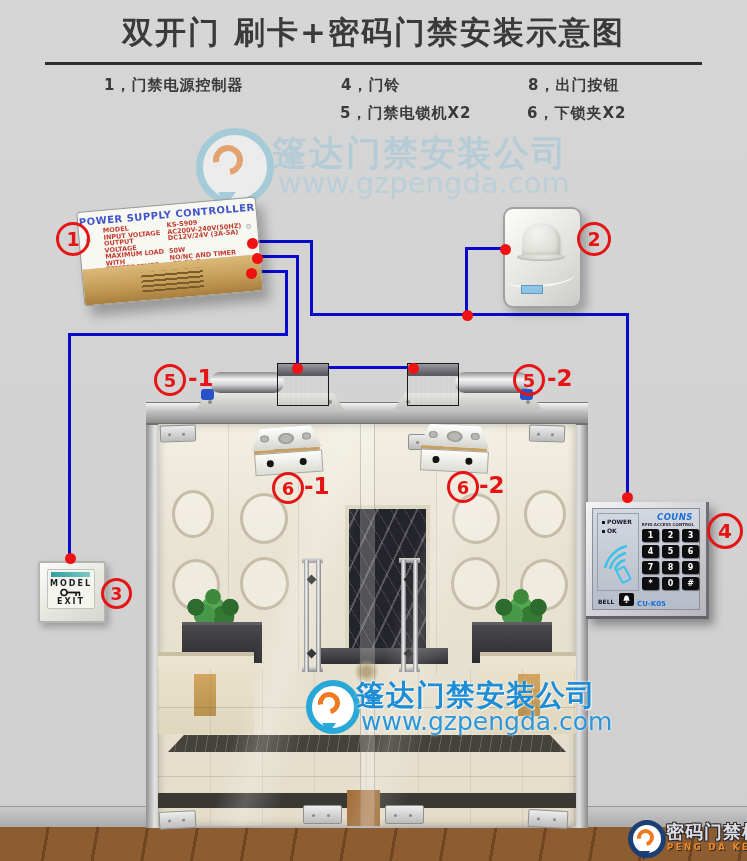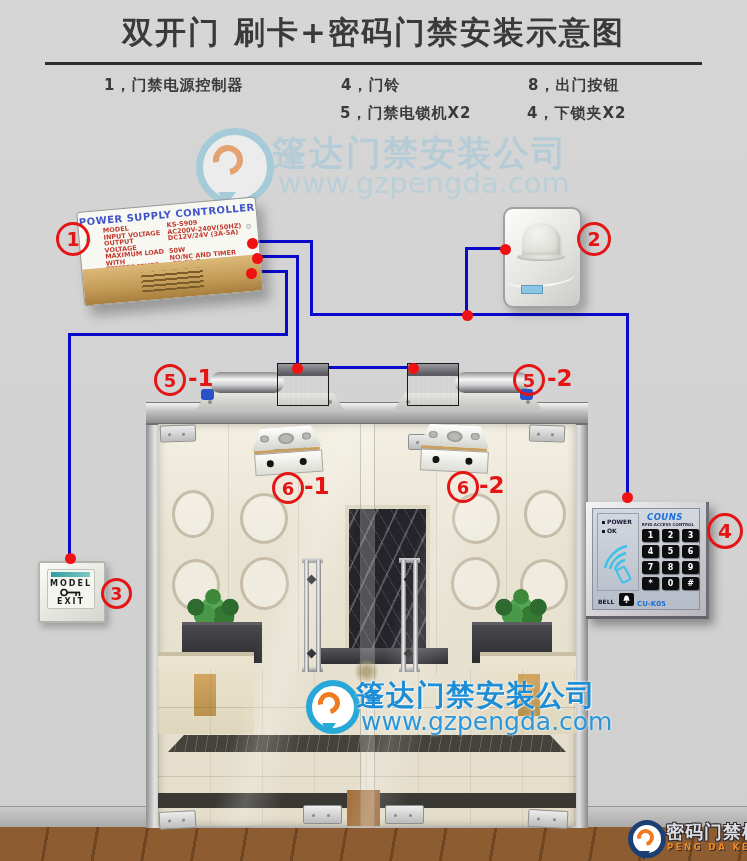--- a/index.html
+++ b/index.html
@@ -69,21 +69,21 @@
   
   #keypad{left:586px;top:502px;width:120px;height:114px;z-index:10;
     background:linear-gradient(135deg,#f4f4f6,#b6b6bc);border-right:3px solid #6e6e74;
     border-bottom:3px solid #62626a;box-shadow:5px 6px 9px rgba(0,0,0,.35);}
   #keypad-panel{position:absolute;left:6px;top:6px;right:6px;bottom:6px;
     background:linear-gradient(#d4d8e0,#b6bcc8);border:1px solid #8a8f99;}
   #kp-left{position:absolute;left:4px;top:4px;width:40px;height:76px;border:1px solid #98a0ac;}
   .kp-ind{position:absolute;font-size:6px;font-weight:bold;color:#15152c;}
   .kp-ind::before{content:"";display:inline-block;width:3px;height:3px;background:#15152c;
     margin-right:2px;vertical-align:middle;}
-  #kp-brand{position:absolute;right:16px;top:3px;font-size:8.5px;font-weight:bold;color:#1b6fd8;
+  #kp-brand{position:absolute;right:6px;top:3px;font-size:8.5px;font-weight:bold;color:#1b6fd8;
     font-style:italic;letter-spacing:.5px;}
   #kp-sub{position:absolute;right:5px;top:13px;font-size:4px;font-weight:bold;color:#2a2a36;}
   #kp-keys{position:absolute;left:49px;top:20px;width:60px;height:64px;
     display:grid;grid-template-columns:repeat(3,17px);grid-auto-rows:13px;gap:3px;}
   .key{background:#0e0e10;border-radius:2px;color:#fff;font-size:8px;font-weight:bold;
     display:flex;align-items:center;justify-content:center;box-shadow:1px 1px 1px rgba(0,0,0,.4);}
   #kp-bell-label{position:absolute;left:5px;top:89px;font-size:6px;font-weight:bold;color:#15152c;}
   #kp-bell-key{position:absolute;left:26px;top:84px;width:15px;height:13px;background:#0e0e10;
     border-radius:2px;display:flex;align-items:center;justify-content:center;}
   #kp-model{position:absolute;left:44px;bottom:1px;font-size:7px;font-weight:bold;color:#1b6fd8;}
@@ -186,21 +186,21 @@
 <body>
 
 <div id="canvas">
 
   <div id="title" class="abs">双开门 刷卡+密码门禁安装示意图</div>
   <div id="rule" class="abs"></div>
   <div class="legend-item" style="left:104px;top:76px;">1，门禁电源控制器</div>
   <div class="legend-item" style="left:341px;top:76px;">4，门铃</div>
   <div class="legend-item" style="left:528px;top:76px;">8，出门按钮</div>
   <div class="legend-item" style="left:340px;top:104px;">5，门禁电锁机X2</div>
-  <div class="legend-item" style="left:527px;top:104px;">4，下锁夹X2</div>
+  <div class="legend-item" style="left:527px;top:104px;">6，下锁夹X2</div>
 
   <div id="wm-top" class="abs">
     <div class="logo-ring" style="left:8px;top:2px;width:64px;height:64px;border:7px solid #7fc4dc;">
       <div class="logo-arc" style="left:10px;top:10px;width:18px;height:18px;border-width:6px;"></div>
     </div>
     <div class="logo-tail" style="left:30px;top:66px;border-left:9px solid transparent;border-right:9px solid transparent;border-top:12px solid #7fc4dc;"></div>
     <div class="wm-company">篷达门禁安装公司</div>
     <div class="wm-url">www.gzpengda.com</div>
   </div>
 

